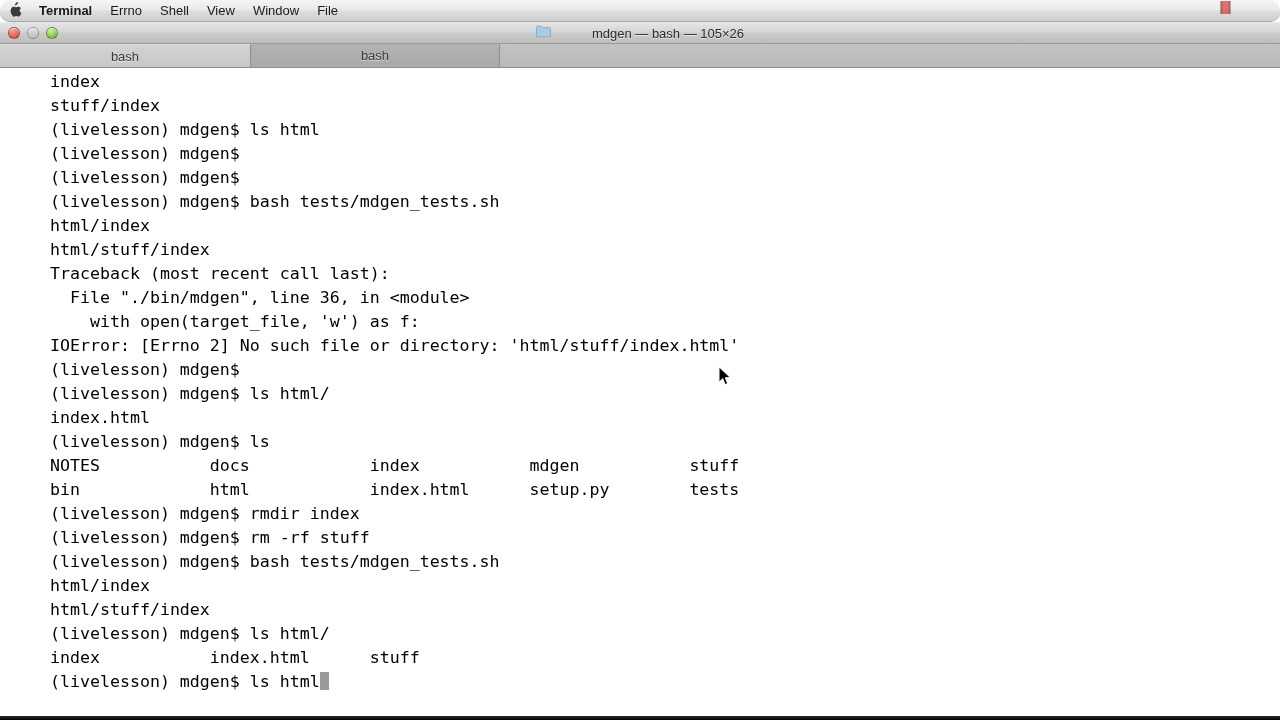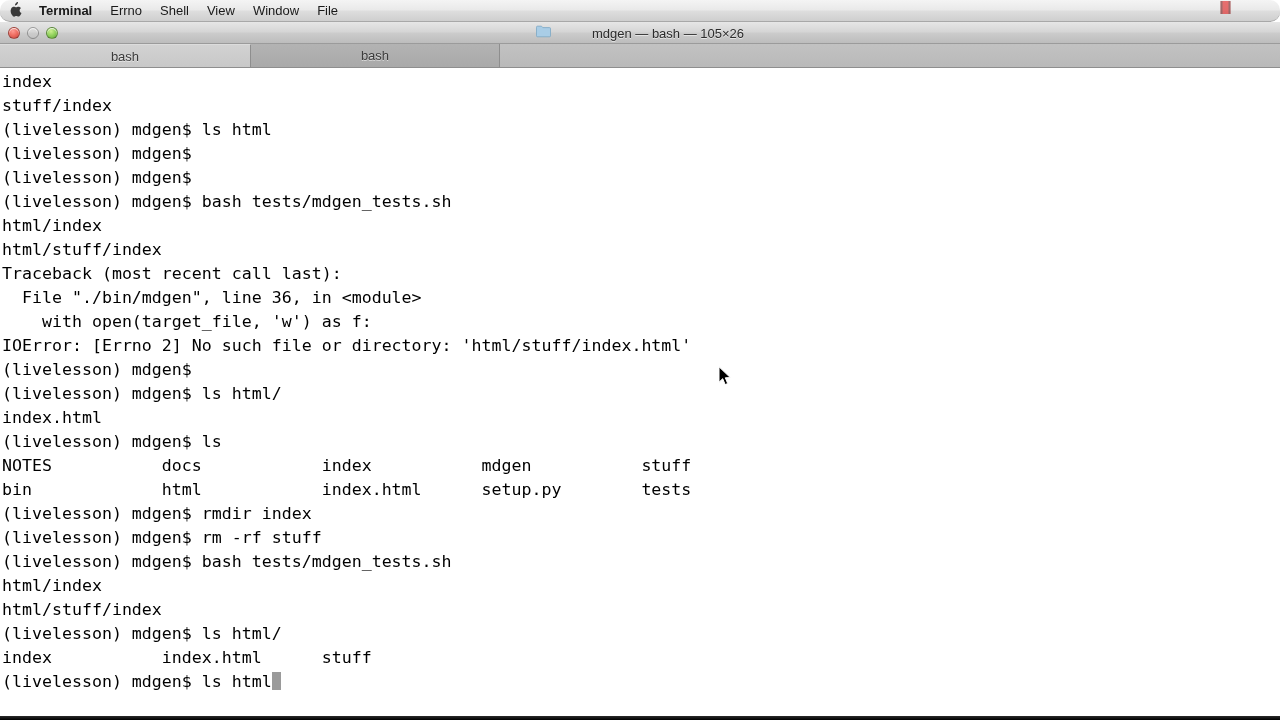--- a/index.html
+++ b/index.html
@@ -119,21 +119,21 @@
     padding:2px 0 0 2px;
   }
   .term{
     font-family:"DejaVu Sans Mono","Liberation Mono",monospace;
     font-size:16.6px;
     line-height:24px;
     color:#000000;
     white-space:pre;
     letter-spacing:0px;
   }
-  .term .row{ height:24px; }
+  .term .row{ height:24px;margin-left:48px; }
   .cursor-blk{
     display:inline-block;
     width:9px; height:18px;
     background:#9a9a9a;
     vertical-align:-3px;
   }
 
   .bottom-edge{
     position:absolute; left:0; bottom:0; width:1280px; height:4px;
     background:linear-gradient(to bottom,#2b2b2b 0%,#111 60%,#000 100%);

